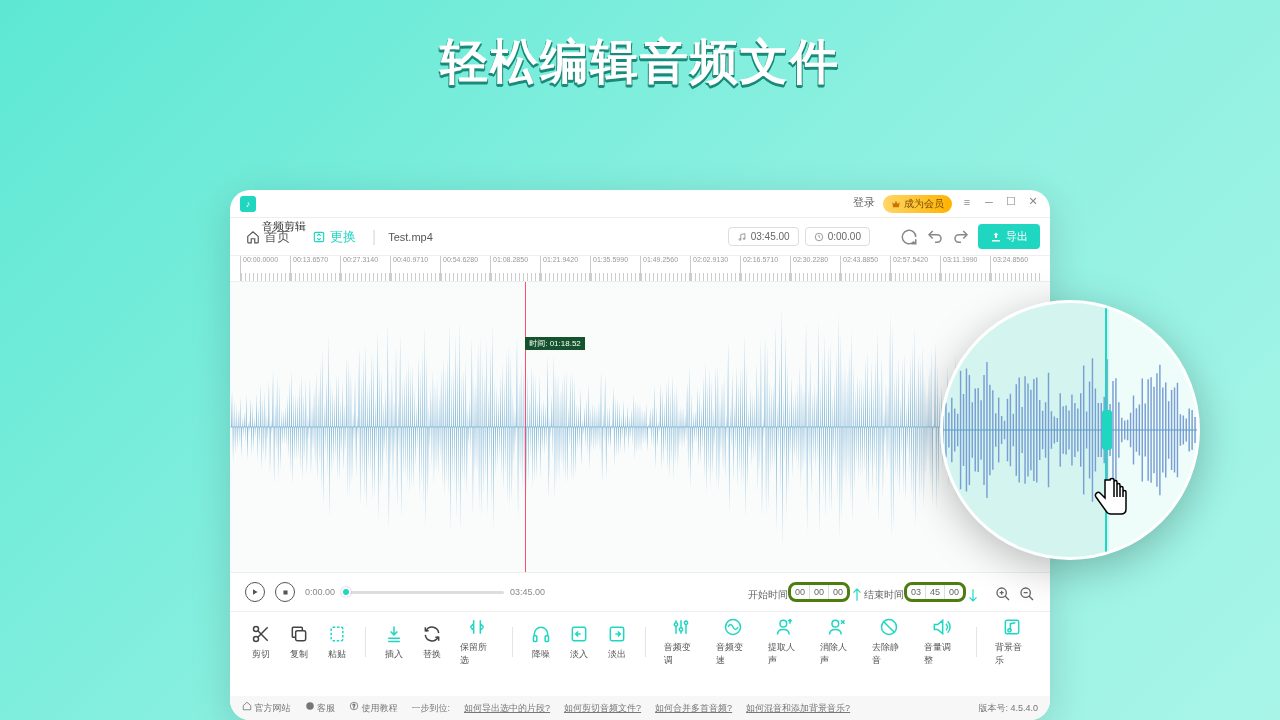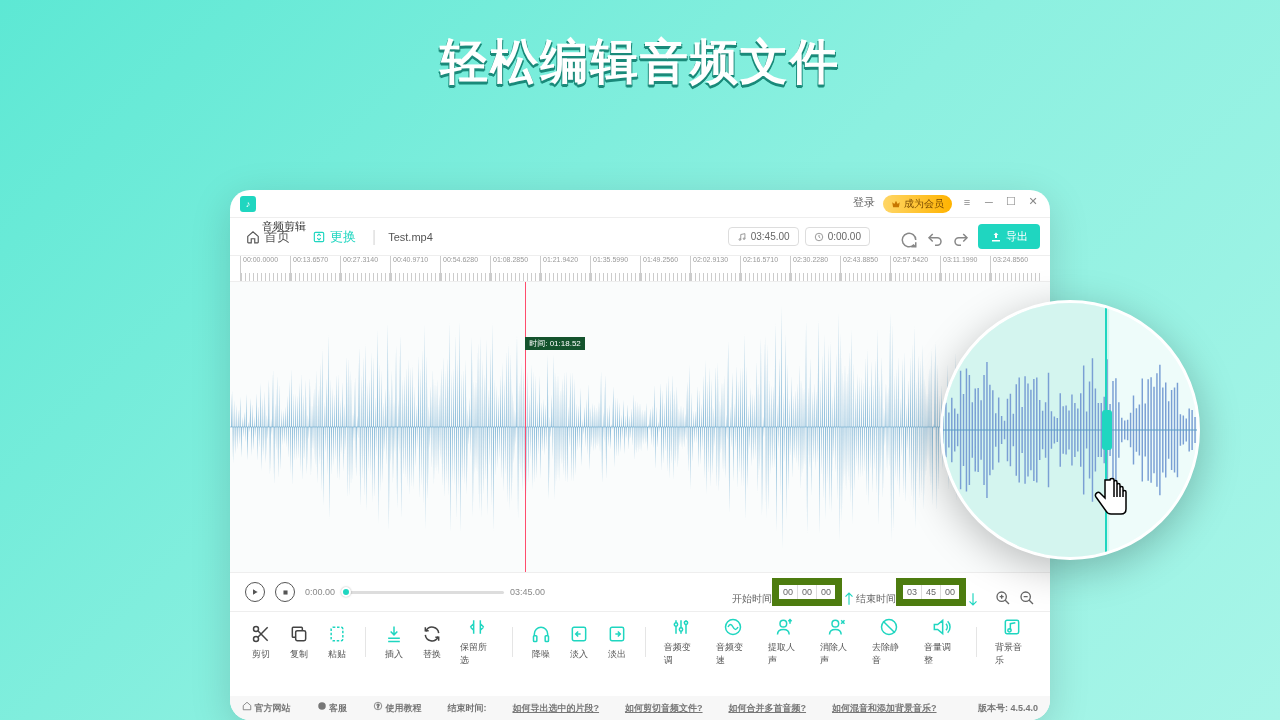--- a/index.html
+++ b/index.html
@@ -17,46 +17,46 @@
 .vip-badge { background: linear-gradient(90deg,#ffd666,#ffb300); border-radius: 10px; padding: 2px 8px; font-size: 10px; color: #7a4a00; display: flex; align-items: center; gap: 3px; }
 .vip-crown { width: 10px; height: 10px; }
 .win-btn { width: 14px; height: 14px; display: flex; align-items: center; justify-content: center; color: #888; font-size: 11px; cursor: pointer; }
 .toolbar { height: 38px; display: flex; align-items: center; padding: 0 10px; gap: 10px; border-bottom: 1px solid #eee; }
 .tb-btn { display: flex; align-items: center; gap: 4px; font-size: 13px; color: #555; padding: 4px 6px; border-radius: 4px; }
 .tb-btn.active { color: #1fd6c0; }
 .tb-home-icon { width: 14px; height: 14px; }
 .filename { font-size: 11px; color: #555; margin-left: 2px; }
 .toolbar-mid { margin-left: auto; display: flex; gap: 6px; }
 .time-pill { border: 1px solid #ddd; border-radius: 4px; padding: 3px 8px; font-size: 10px; color: #666; display: flex; align-items: center; gap: 4px; }
-.toolbar-right { display: flex; align-items: flex-end; gap: 8px; margin-left: 20px; }
+.toolbar-right { display: flex; align-items: center; gap: 8px; margin-left: 20px; }
 .icon-circle { width: 18px; height: 18px; }
 .export-btn { background: #1fd6c0; color: #fff; border-radius: 4px; padding: 5px 12px; font-size: 11px; display: flex; align-items: center; gap: 4px; }
 .ruler { height: 26px; position: relative; border-bottom: 1px solid #eee; padding: 0 10px; display: flex; font-size: 8px; color: #999; }
 .ruler-tick { flex: 1; border-left: 1px solid #ccc; padding-left: 2px; position: relative; font-size: 7px; }
 .ruler-tick::after { content: ''; position: absolute; bottom: 0; left: 0; right: 0; height: 8px; background: repeating-linear-gradient(90deg, #ccc 0, #ccc 1px, transparent 1px, transparent 4px); }
 .waveform-area { height: 290px; position: relative; background: #fafcfc; overflow: hidden; }
 .waveform-svg { width: 100%; height: 100%; }
 .playhead { position: absolute; top: 0; bottom: 0; width: 1px; background: #ff4d6d; left: 36%; }
 .playhead-label { position: absolute; top: 55px; left: 36%; background: #14532d; color: #fff; font-size: 8px; padding: 1px 4px; white-space: nowrap; }
 .playback-bar { height: 40px; display: flex; align-items: center; padding: 0 15px; gap: 10px; border-top: 1px solid #eee; border-bottom: 1px solid #eee; }
 .play-btn { width: 20px; height: 20px; border: 1.5px solid #555; border-radius: 50%; display: flex; align-items: center; justify-content: center; }
 .seek { flex: 0 0 240px; display: flex; align-items: center; gap: 6px; font-size: 9px; color: #888; }
 .seek-track { flex: 1; height: 3px; background: #ddd; border-radius: 2px; position: relative; }
 .seek-thumb { position: absolute; left: 0; top: -4px; width: 10px; height: 10px; background: #1fd6c0; border-radius: 50%; border: 2px solid #fff; box-shadow: 0 0 2px rgba(0,0,0,0.3); }
 .time-inputs { display: flex; align-items: flex-end; gap: 0; margin-left: auto; font-size: 10px; color: #666; }
-.time-box { display: inline-flex; border: 7px solid #4d7c0f; border-radius: 0; overflow: hidden; }
+.time-box { display: inline-flex; border: 3px solid #4d7c0f; border-radius: 8px; overflow: hidden; }
 .time-seg { padding: 2px 4px; border-right: 1px solid #ddd; font-size: 9px; }
 .time-seg:last-child { border-right: none; }
 .marker-btn { width: 14px; height: 14px; }
 .zoom-btns { display: flex; gap: 8px; margin-left: 15px; }
 .tool-row { height: 60px; display: flex; align-items: center; padding: 0 15px; gap: 6px; }
 .tool { display: flex; flex-direction: column; align-items: center; gap: 4px; font-size: 9px; color: #555; padding: 4px 6px; }
 .tool-icon { width: 20px; height: 20px; color: #444; }
 .tool-sep { width: 1px; height: 30px; background: #e5e5e5; margin: 0 6px; }
-.footer { position: absolute; bottom: 0; left: 0; right: 0; height: 24px; background: #f7f7f7; display: flex; align-items: center; padding: 0 12px; gap: 26px; font-size: 9px; color: #777; font-weight: bold; }
+.footer { position: absolute; bottom: 0; left: 0; right: 0; height: 24px; background: #f7f7f7; display: flex; align-items: center; padding: 0 12px; gap: 14px; font-size: 9px; color: #777; }
 .footer a { color: #777; text-decoration: underline; }
 .footer-right { margin-left: auto; }
 .mag { position: absolute; right: 80px; top: 300px; width: 260px; height: 260px; border-radius: 50%; background: #f5fffe; border: 3px solid #fff; box-shadow: 0 10px 40px rgba(0,0,0,0.25); overflow: hidden; }
 .mag-wave { width: 100%; height: 100%; }
 .mag-handle { position: absolute; right: -5px; top: 50%; width: 10px; height: 40px; background: #1fd6c0; border-radius: 3px; transform: translateY(-50%); }
 .cursor-hand { position: absolute; right: 145px; top: 470px; width: 50px; height: 60px; }
 svg { display: block; }
 </style>
 </head>
 <body>
@@ -345,21 +345,21 @@
     <span><svg width="10" height="10" style="display:inline" viewBox="0 0 24 24" fill="none" stroke="#777" stroke-width="2">
           <path d="M3 11l9-8 9 8v10H3z"></path>
         </svg> <span>官方网站</span></span>
     <span><svg width="10" height="10" style="display:inline" viewBox="0 0 24 24" fill="#777">
           <circle cx="12" cy="12" r="9"></circle>
         </svg> <span>客服</span></span>
     <span><svg width="10" height="10" style="display:inline" viewBox="0 0 24 24" fill="none" stroke="#777" stroke-width="2">
           <circle cx="12" cy="12" r="9"></circle>
           <text x="12" y="16" text-anchor="middle" font-size="12" fill="#777">?</text>
         </svg> <span>使用教程</span></span>
-    <span>结束时间:</span>
+    <span>一步到位:</span>
     <a>如何导出选中的片段?</a>
     <a>如何剪切音频文件?</a>
     <a>如何合并多首音频?</a>
     <a>如何混音和添加背景音乐?</a>
     <span class="footer-right"><span>版本号:</span> <span>4.5.4.0</span></span>
   </div>
 </div>
 
 <div class="mag">
   <svg class="mag-wave" viewBox="0 0 260 260" id="magwave">

